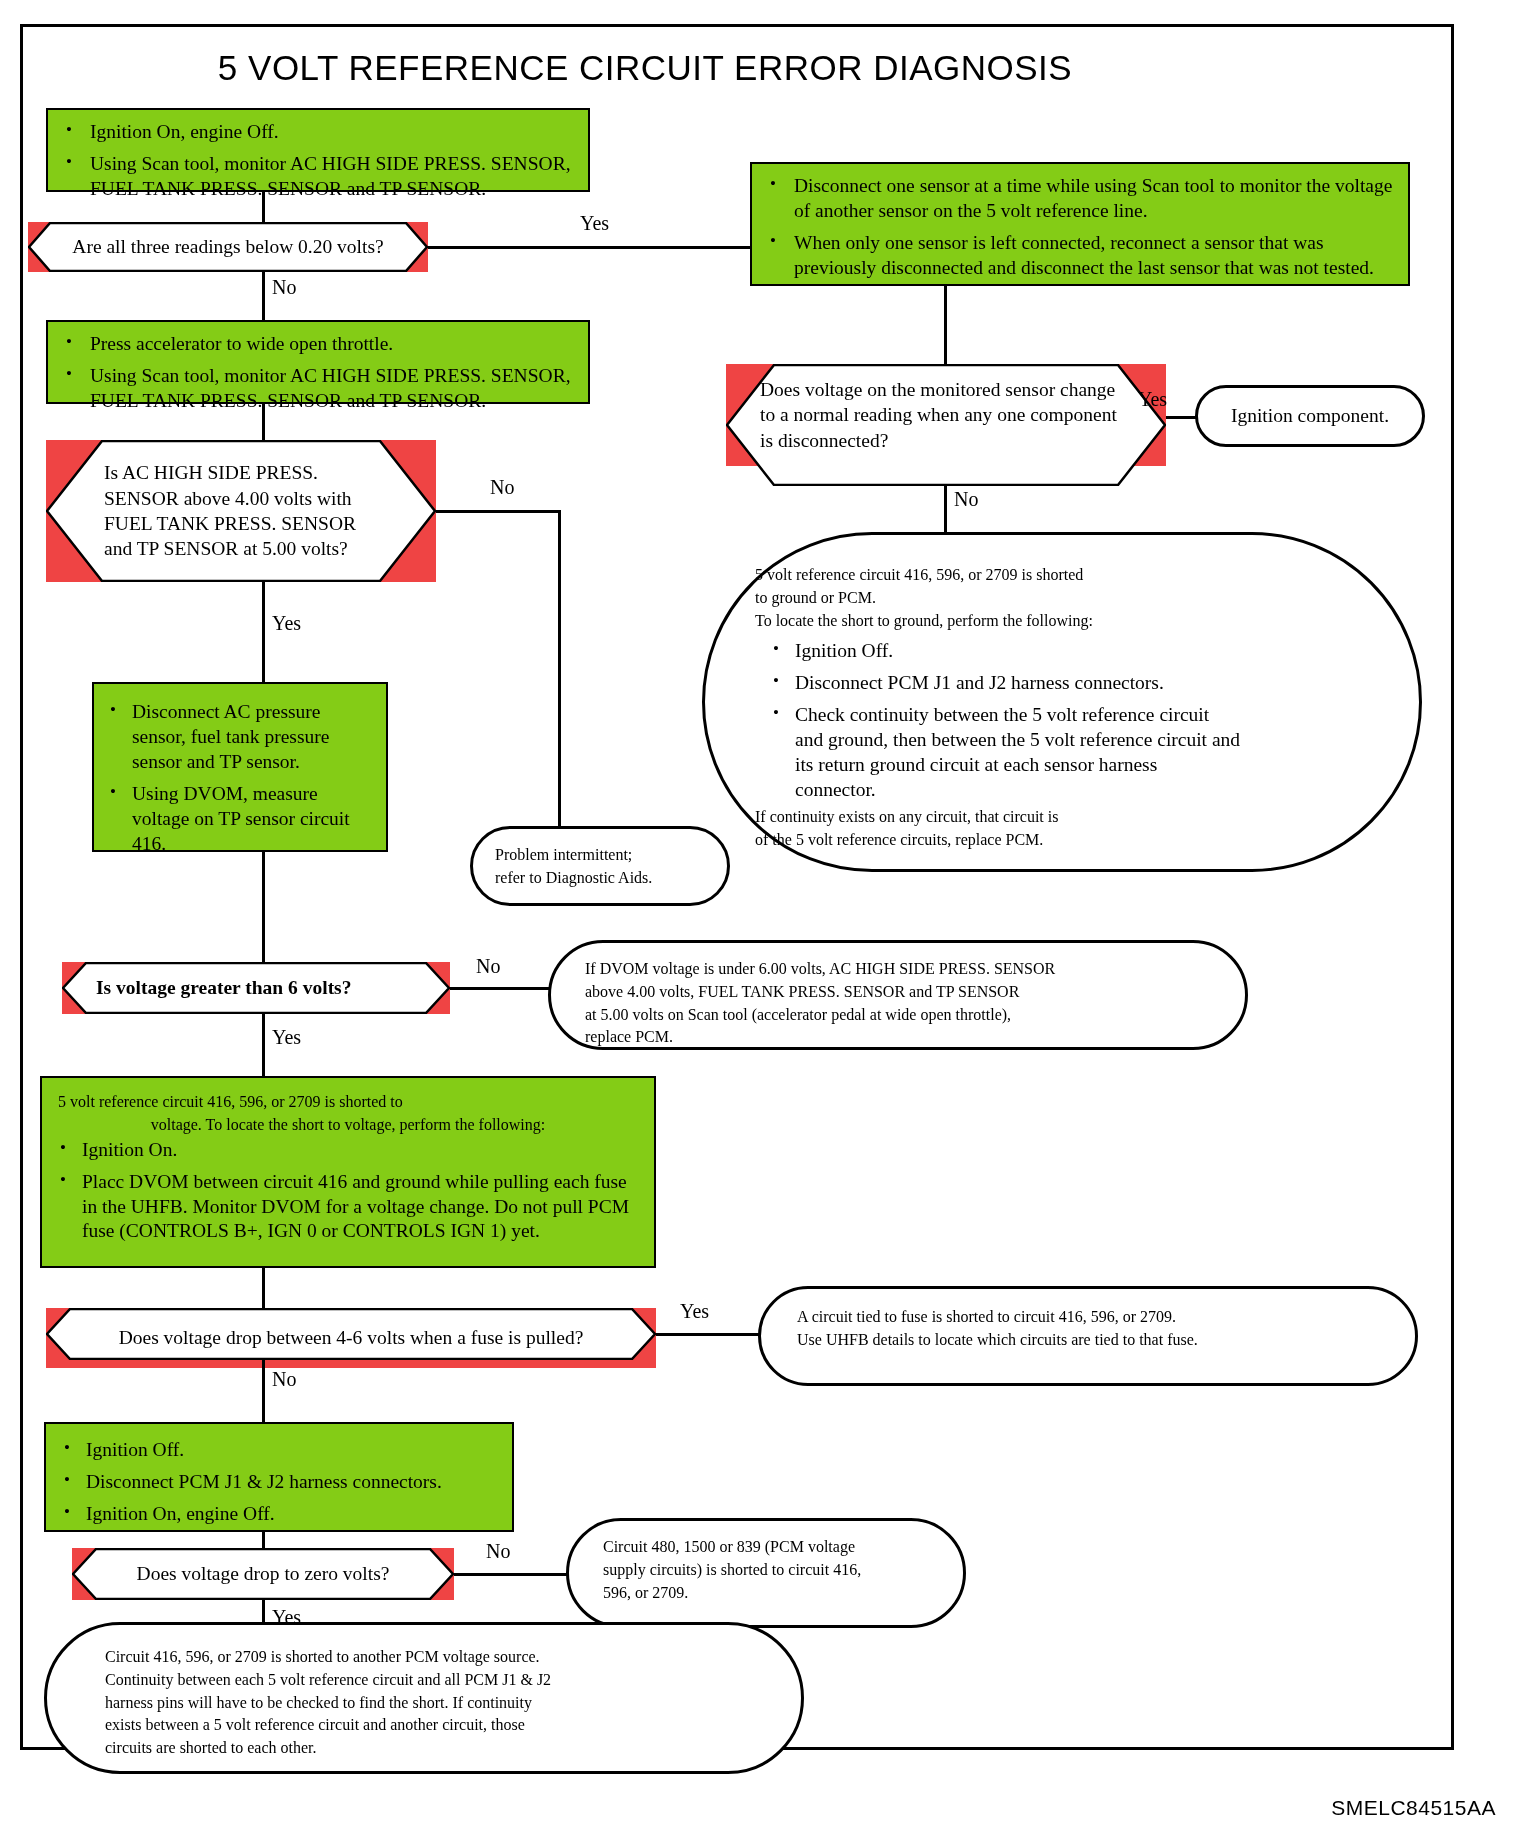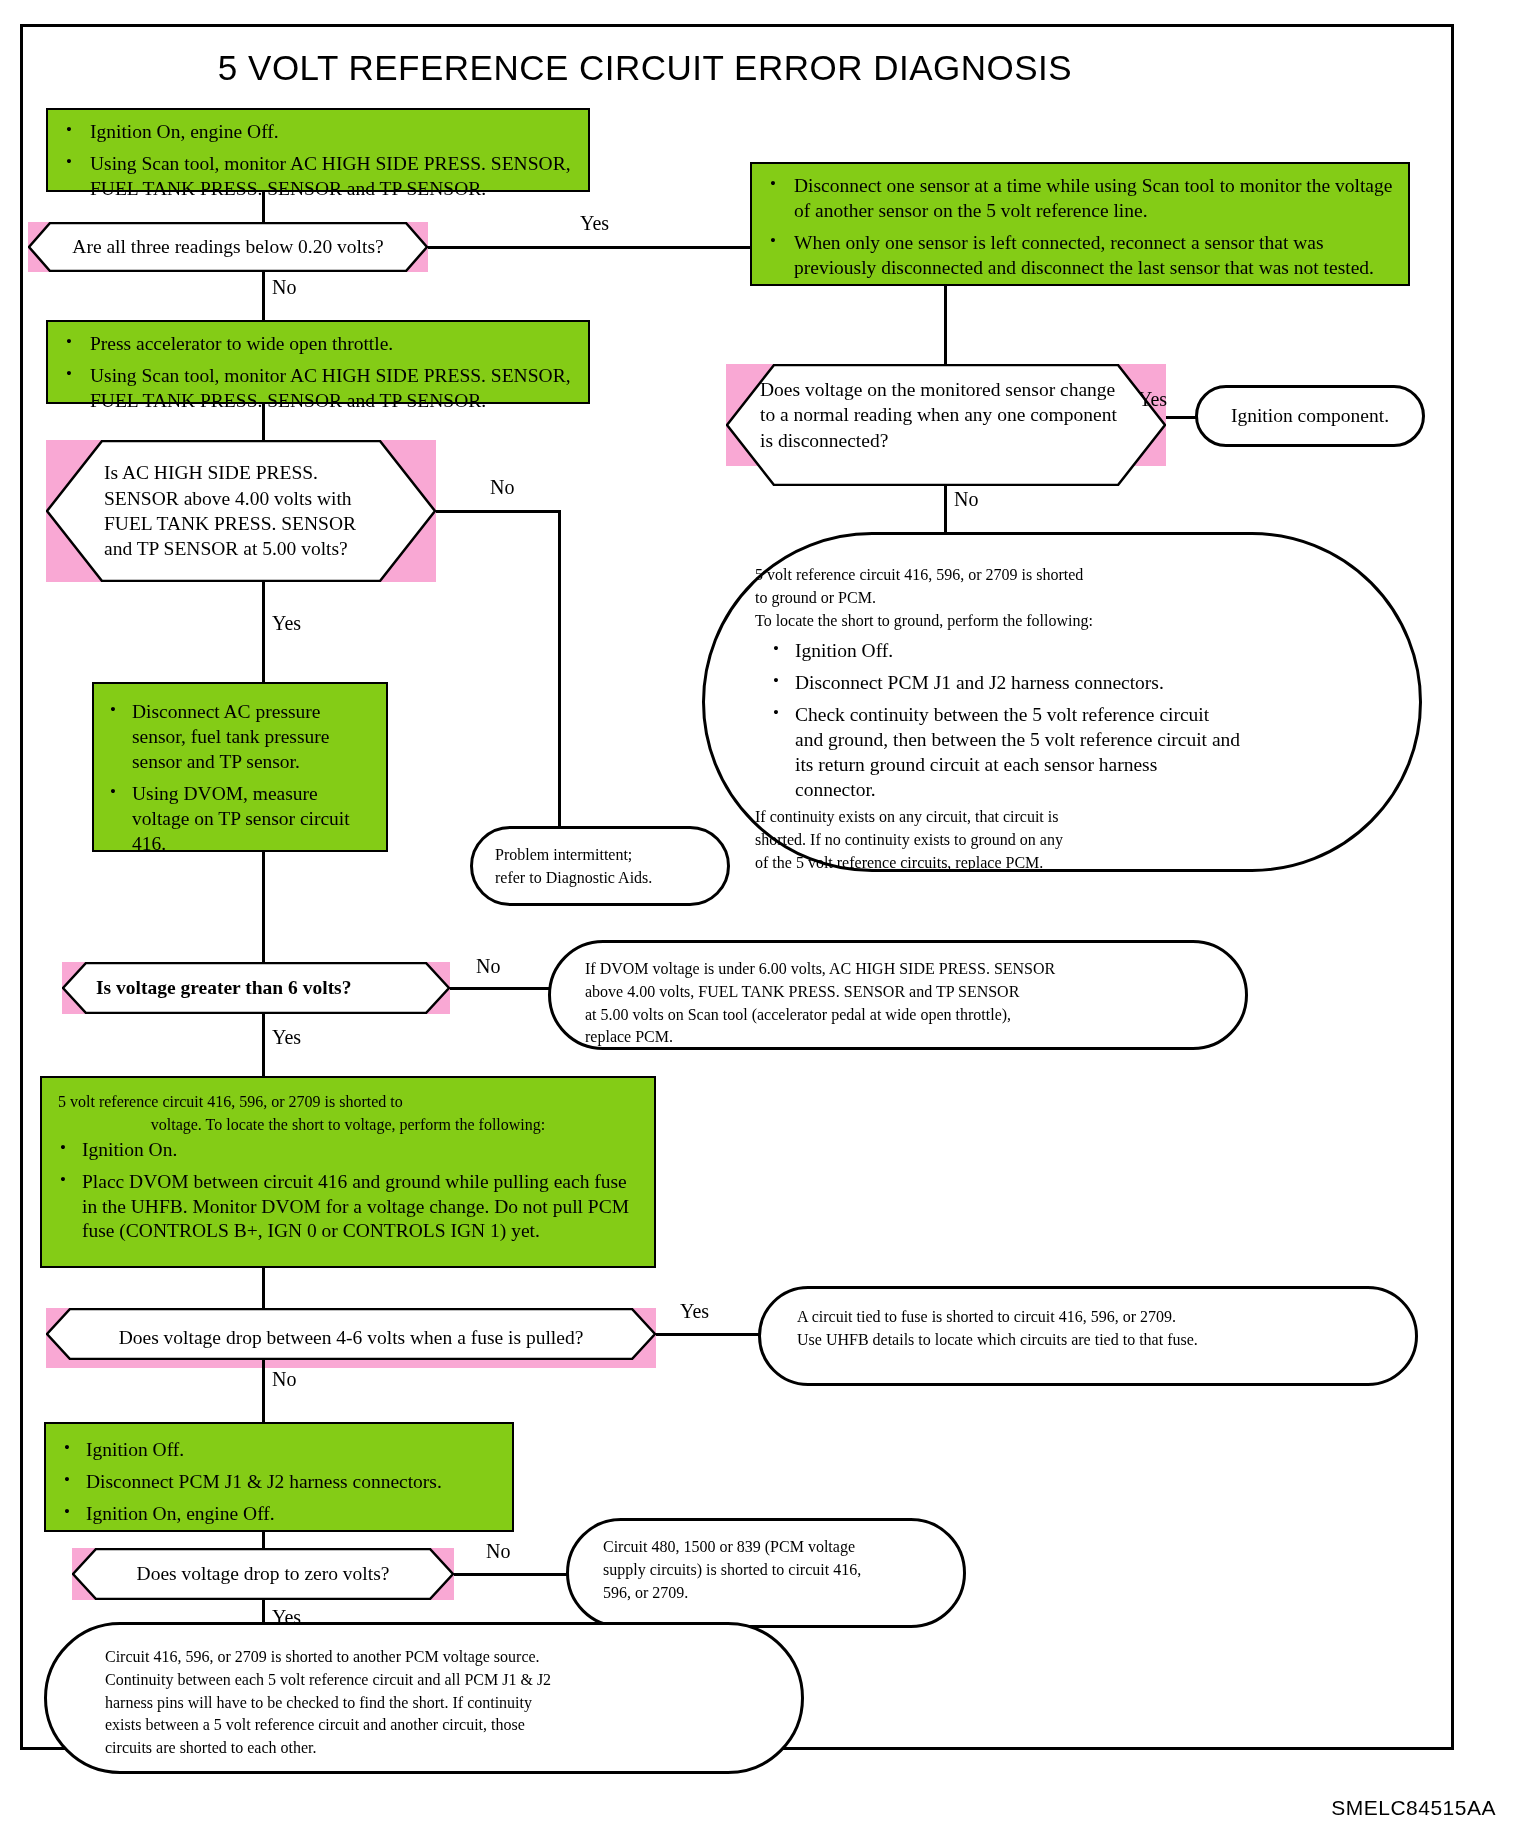--- a/index.html
+++ b/index.html
@@ -37,21 +37,21 @@
     background:#84cc16;
     padding:10px 12px 12px 12px;
   }
   .round{
     border:3px solid #000;
     background:#fff;
     border-radius:120px;
     padding:14px 34px;
   }
   .hex{
-    background:#f9a8d4;
+    background:#ef4444;
     display:flex; align-items:center;
     position:absolute;
   }
   .hex svg{position:absolute; left:0; top:0;}
   .hex .htext{position:relative; z-index:2; padding:0 34px; width:100%; box-sizing:border-box;}
   .txt{font-size:19.5px; line-height:1.30;}
   ul.bl{margin:0; padding:0; list-style:none;}
   ul.bl > li{
     position:relative;
     padding-left:30px;
@@ -142,21 +142,20 @@
   <div class="node round" style="left:702px; top:532px; width:720px; height:340px; border-radius:170px; padding:30px 50px;">
     <div class="p">5 volt reference circuit 416, 596, or 2709 is shorted</div>
     <div class="p">to ground or PCM.</div>
     <div class="p" style="margin-bottom:8px;">To locate the short to ground, perform the following:</div>
     <ul class="bl tight" style="margin-left:16px; width:470px;">
       <li>Ignition Off.</li>
       <li>Disconnect PCM J1 and J2 harness connectors.</li>
       <li>Check continuity between the 5 volt reference circuit and ground, then between the 5 volt reference circuit and its return ground circuit at each sensor harness connector.</li>
     </ul>
     <div class="p" style="margin-top:4px;">If continuity exists on any circuit, that circuit is</div>
-    <div class="p">shorted. If no continuity exists to ground on any</div>
     <div class="p">of the 5 volt reference circuits, replace PCM.</div>
   </div>
 
   <div class="node rect" style="left:46px; top:320px; width:544px; height:84px;">
     <ul class="bl">
       <li>Press accelerator to wide open throttle.</li>
       <li>Using Scan tool, monitor AC HIGH SIDE PRESS. SENSOR, FUEL TANK PRESS. SENSOR and TP SENSOR.</li>
     </ul>
   </div>
   <div class="ln" style="left:262px; top:404px; width:2.5px; height:36px;"></div>

